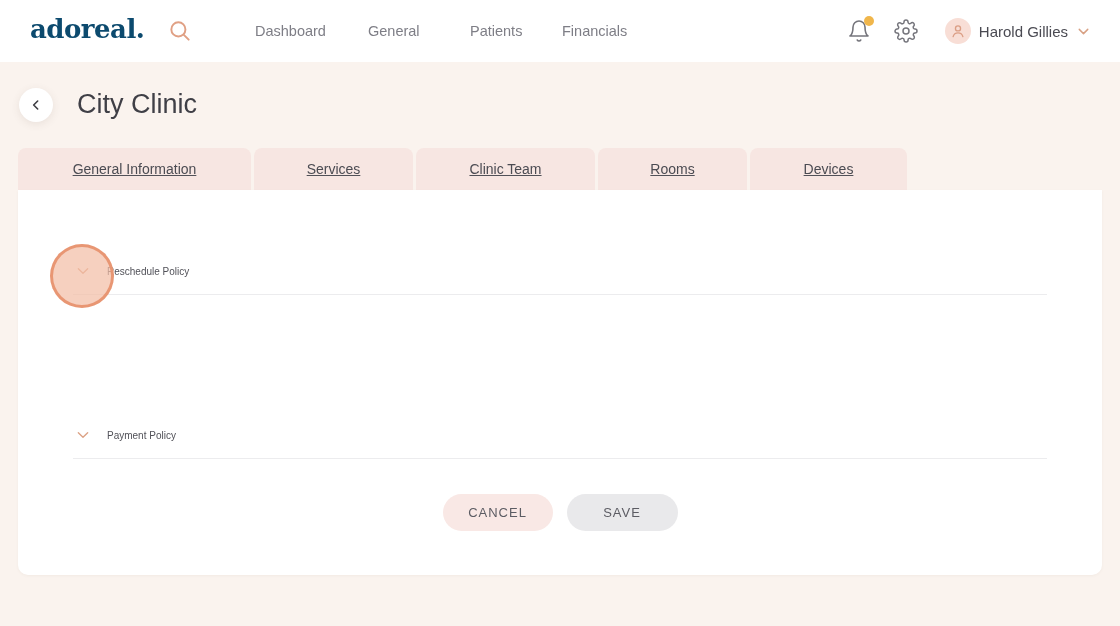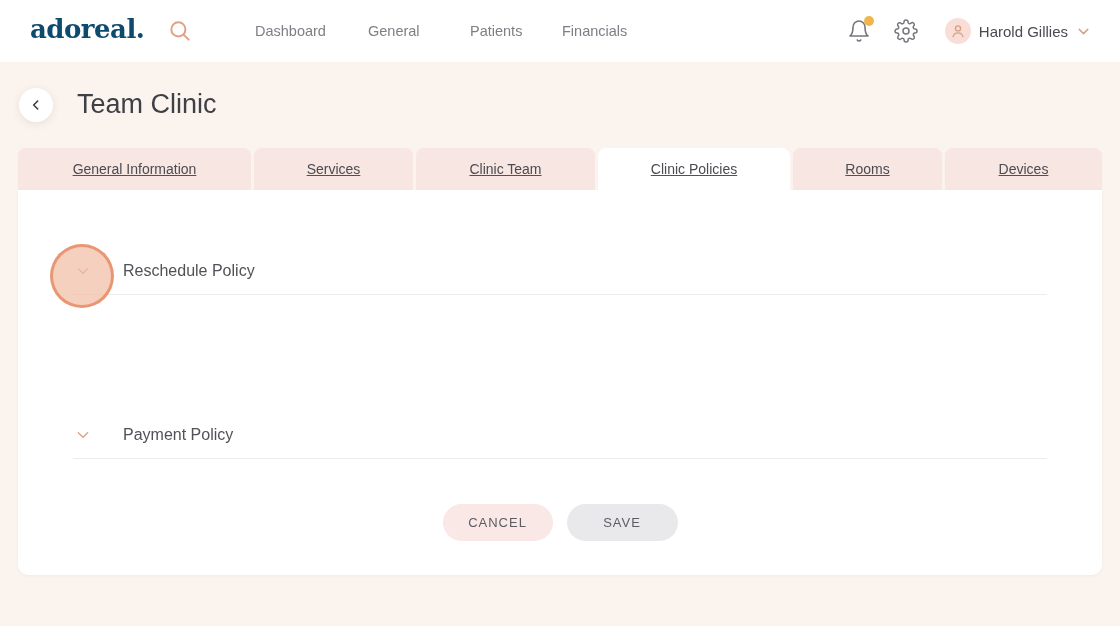--- a/index.html
+++ b/index.html
@@ -88,41 +88,40 @@
     box-shadow: 0 1px 3px rgba(90,70,60,0.05);
   }
   .policy-section {
     position: absolute; left: 55px; right: 55px; height: 47px;
     border-bottom: 1px solid #ECECEE;
     display: flex; align-items: center;
     cursor: pointer;
   }
   .policy-1 { top: 58px; } .policy-2 { top: 140px; } .policy-3 { top: 222px; }
   .policy-chevron { margin-left: 2px; width: 16px; height: 16px; flex: none; }
-  .policy-label { margin-left: 32px; font-size: 16px; color: #515158; }
+  .policy-label { margin-left: 16px; font-size: 10px; color: #515158; }
 
   .click-indicator {
     position: absolute; left: 32px; top: 54px; width: 64px; height: 64px;
     border-radius: 50%;
     background: rgba(243, 190, 166, 0.72);
     border: 3px solid rgba(232, 148, 112, 0.95);
     pointer-events: none;
   }
 
   .btn-row {
     position: absolute; left: 0; top: 304px; width: 100%;
     display: flex; justify-content: center; gap: 14px;
   }
   .btn {
     height: 37px; border: none; border-radius: 19px;
     font-family: "Liberation Sans", sans-serif;
     font-size: 13px; letter-spacing: 1px; color: #5C5C63;
     display: flex; align-items: center; justify-content: center;
     cursor: pointer;
-    margin-top: 10px;
   }
   .btn-cancel { min-width: 110px; background: #F9E8E5; }
   .btn-save   { min-width: 111px; background: #E9E9EB; }
 
   svg { display: block; }
 </style>
 </head>
 <body>
 
 <div class="screen">
@@ -183,27 +182,26 @@
     </div>
   </div>
 
   <div class="back-btn">
     <span>
       <svg width="16" height="16" viewBox="0 0 24 24" fill="none" stroke="#3C3C42" stroke-width="2.4" stroke-linecap="round" stroke-linejoin="round">
         <polyline points="14.5 6 8.5 12 14.5 18"></polyline>
       </svg>
     </span>
   </div>
-  <h1 class="page-title">Team Clinic</h1>
+  <h1 class="page-title">City Clinic</h1>
 
   <div class="tabs">
     <div class="tab tab-1">General Information</div>
     <div class="tab tab-2">Services</div>
     <div class="tab tab-3">Clinic Team</div>
-    <div class="tab tab-4 active">Clinic Policies</div>
     <div class="tab tab-5">Rooms</div>
     <div class="tab tab-6">Devices</div>
   </div>
 
   <div class="card">
 
     <div class="policy-section policy-1">
       <span class="policy-chevron">
         <svg width="16" height="16" viewBox="0 0 24 24" fill="none" stroke="#DCA285" stroke-width="2" stroke-linecap="round" stroke-linejoin="round">
           <polyline points="5 8.5 12 15.5 19 8.5"></polyline>

